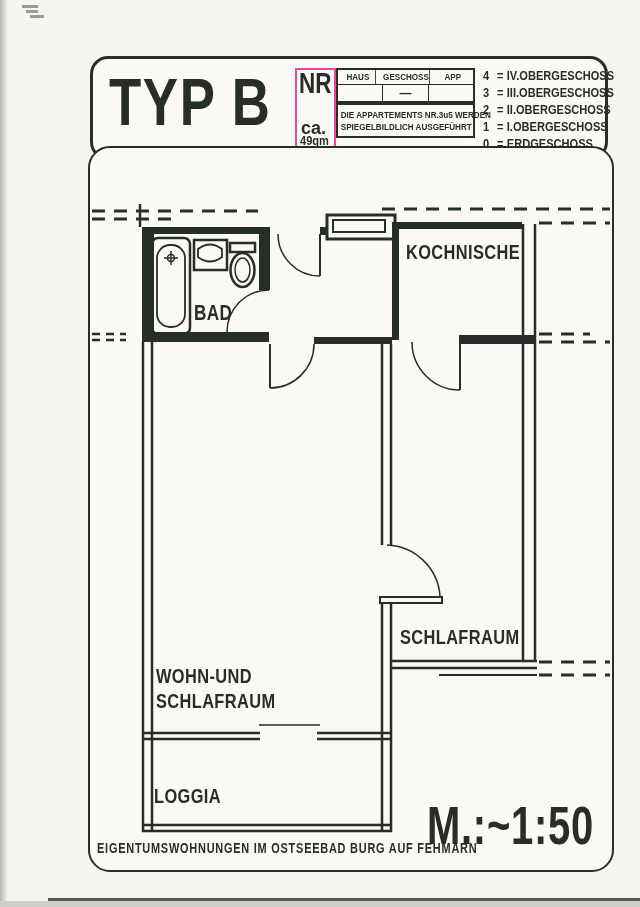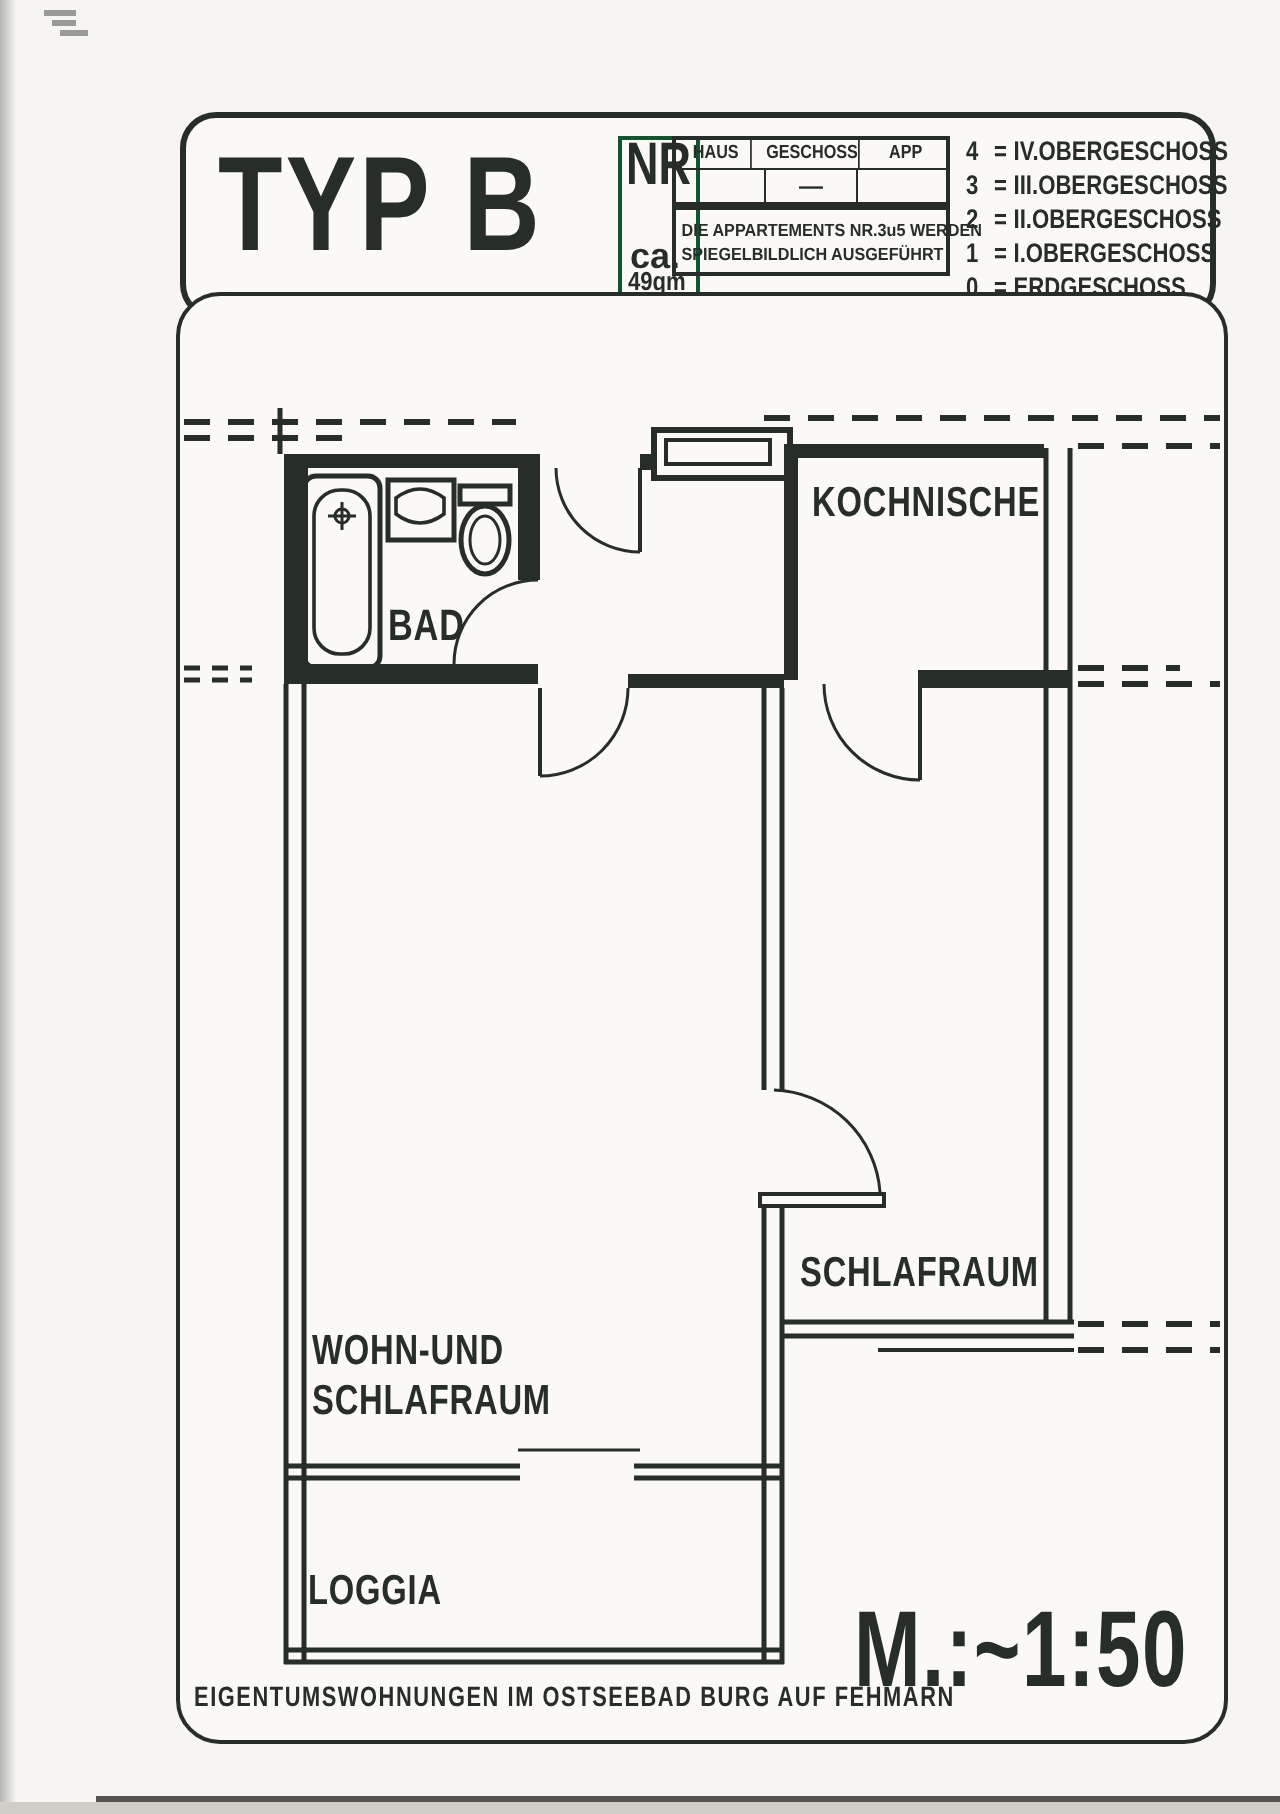--- a/index.html
+++ b/index.html
@@ -11,22 +11,22 @@
   .scan-bottom{position:absolute;left:48px;top:898px;width:592px;height:3px;background:#55544f;}
   .scan-bottom2{position:absolute;left:0;top:901px;width:640px;height:6px;background:#cfcec9;}
   .corner-marks span{position:absolute;height:3px;background:#9a9a96;}
   .speck{position:absolute;width:3px;height:3px;background:#4a4f4a;border-radius:50%;}
 
   
   .header-box{position:absolute;left:90px;top:24px;width:518px;height:104px;
               border:3.5px solid #272d28;border-radius:18px;background:#faf9f5;box-sizing:border-box;margin-top:32px;}
   .typ{position:absolute;left:16px;top:4px;font-size:66px;font-weight:bold;
        transform:scale(.8,1.02);transform-origin:0 0;letter-spacing:2px;white-space:nowrap;}
-  .nr-col{position:absolute;left:216px;top:9px;width:41px;height:96px;
-          border:2px solid #14532d;box-sizing:border-box;}
+  .nr-col{position:absolute;left:202px;top:9px;width:41px;height:96px;
+          border:2px solid #ec4899;box-sizing:border-box;}
   .nr{position:absolute;left:2px;top:-4px;font-size:30px;font-weight:bold;
       transform:scaleX(.75);transform-origin:0 0;}
   .ca{position:absolute;left:4px;top:48px;font-size:18px;font-weight:bold;}
   .qm{position:absolute;left:3px;top:63px;font-size:13px;font-weight:bold;transform:scaleX(.85);transform-origin:0 0;}
   .htable{position:absolute;left:243px;top:9px;width:139px;height:35px;
           border:2px solid #272d28;box-sizing:border-box;display:flex;flex-direction:column;}
   .htable .hrow{display:flex;height:14px;border-bottom:1.5px solid #272d28;}
   .htable .hrow div{flex:1;border-right:1.5px solid #272d28;font-size:9.5px;font-weight:bold;
           text-align:center;transform:scaleX(.85);white-space:nowrap;overflow:visible;line-height:14px;}
   .htable .hrow div:last-child{border-right:none;}

